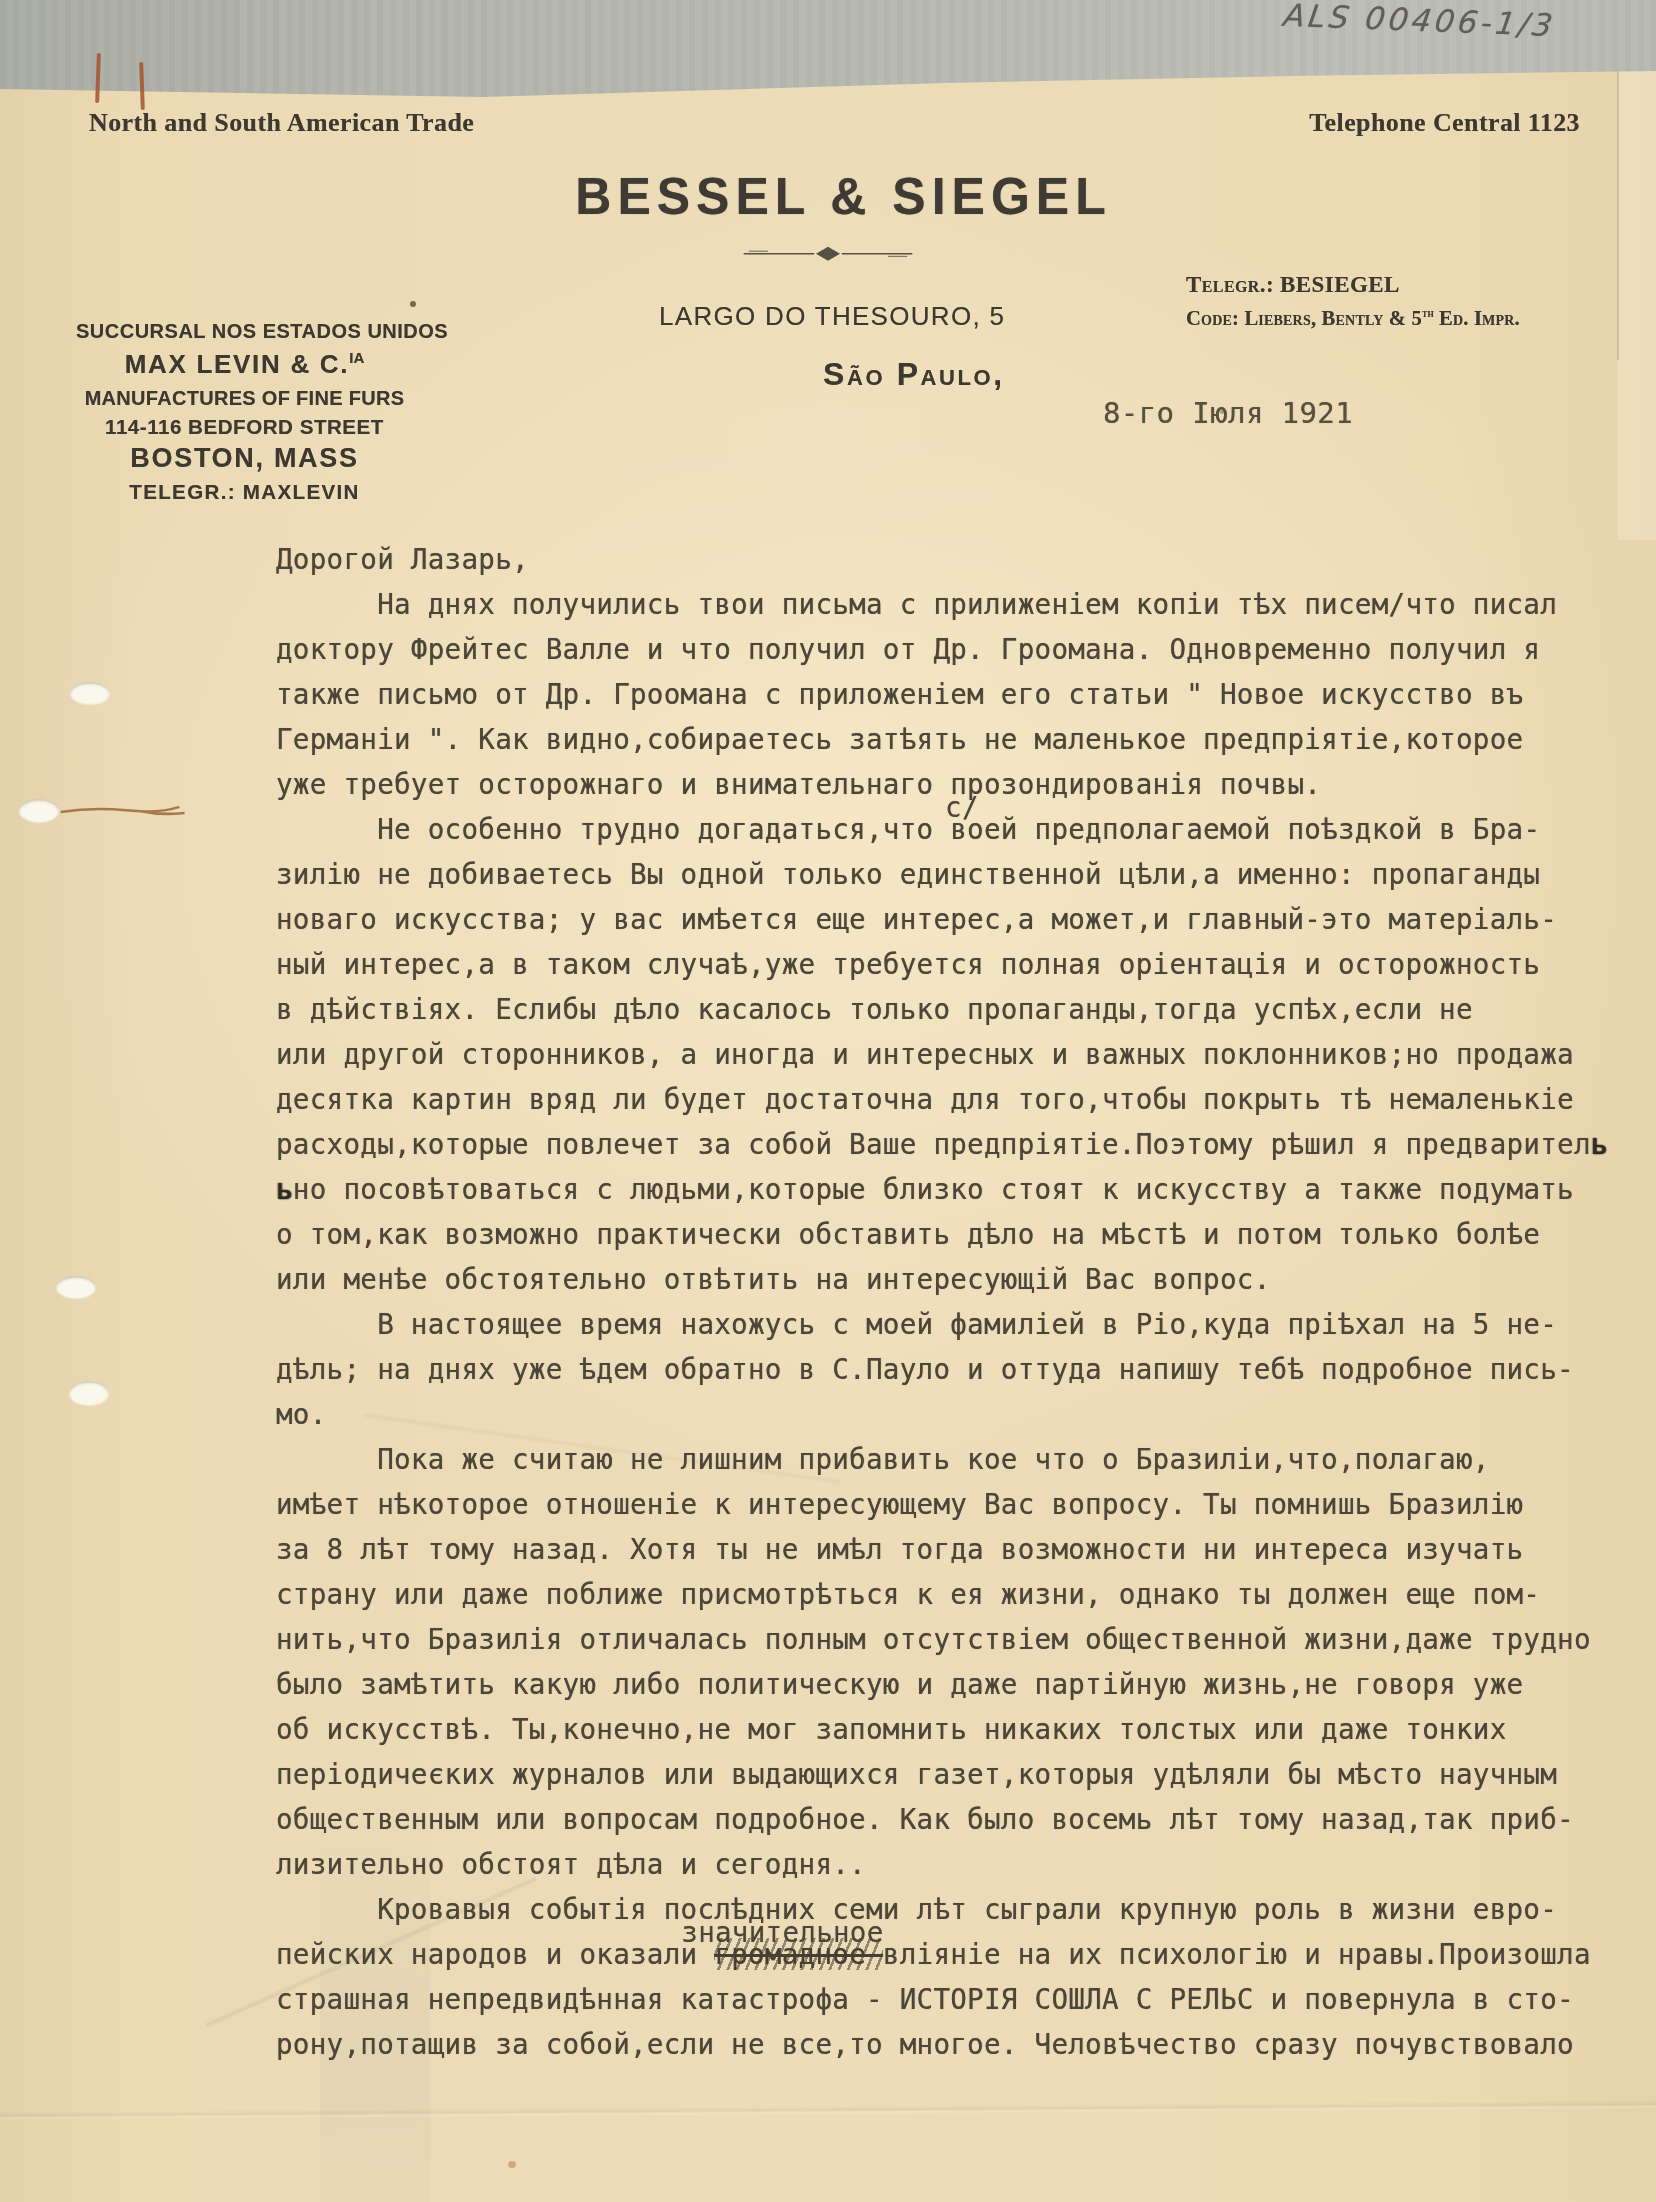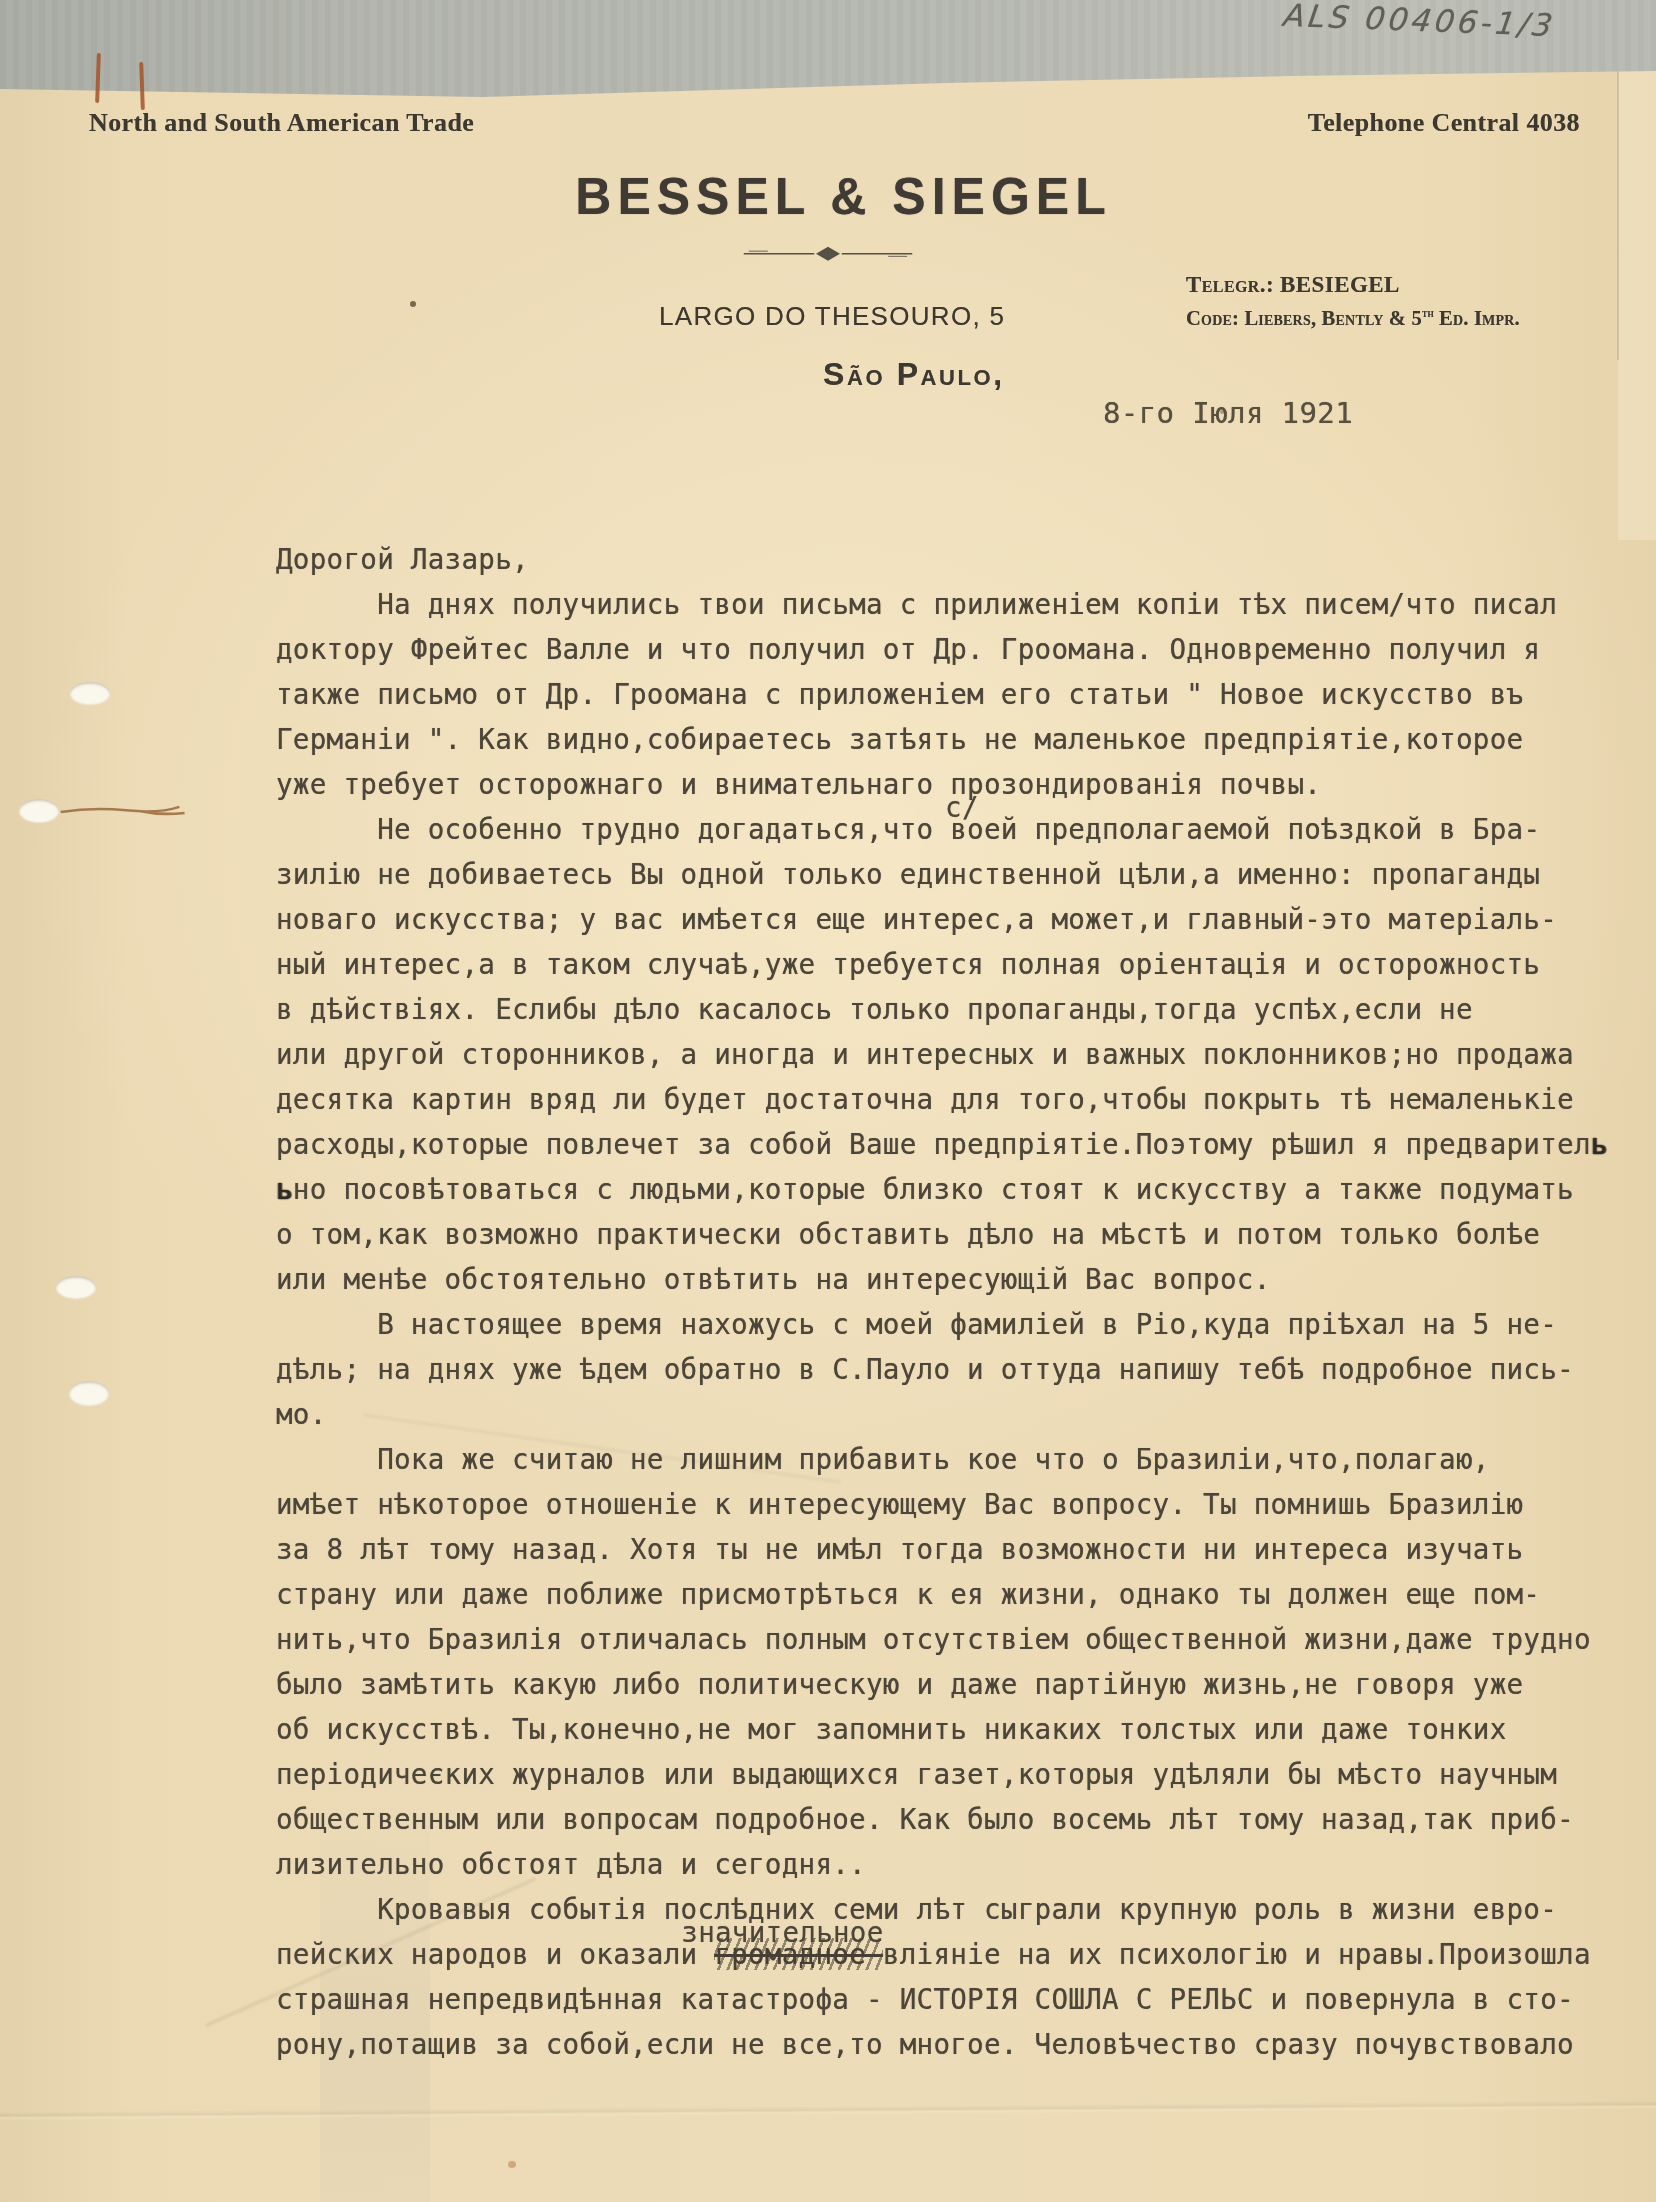--- a/index.html
+++ b/index.html
@@ -102,33 +102,43 @@
   <div class="edge-light"></div>
   <div class="edge-line"></div>
 
   <div class="grayband"></div>
   <div class="tick tick1"></div>
   <div class="tick tick2"></div>
 
   <div class="handwriting">ALS 00406-1/3</div>
 
   <div class="print trade">North and South American Trade</div>
-  <div class="print phone">Telephone Central 4038</div>
+  <div class="print phone">Telephone Central 1123</div>
   <div class="print company">BESSEL &amp; SIEGEL</div>
 
   <svg class="ornament" width="172" height="15.5" viewBox="0 0 200 18">
     <g stroke="#3d3931" stroke-width="2" fill="#3d3931" opacity="0.85">
       <line x1="2" y1="9" x2="84" y2="9"></line>
       <line x1="116" y1="9" x2="198" y2="9"></line>
       <line x1="8" y1="6" x2="30" y2="6" stroke-width="1"></line>
       <line x1="170" y1="12" x2="192" y2="12" stroke-width="1"></line>
       <polygon points="100,2 112,9 100,16 88,9"></polygon>
     </g>
   </svg>
 
+  <div class="print branch">
+    <div class="b1">SUCCURSAL NOS ESTADOS UNIDOS</div>
+    <div class="b2">
+      <span>MAX LEVIN &amp; C.</span><span class="sup">IA</span>
+    </div>
+    <div class="b3">MANUFACTURES OF FINE FURS</div>
+    <div class="b4">114-116 BEDFORD STREET</div>
+    <div class="b5">BOSTON, MASS</div>
+    <div class="b6">TELEGR.: MAXLEVIN</div>
+  </div>
 
   <div class="print largo">LARGO DO THESOURO, 5</div>
   <div class="print telegr">Telegr.: BESIEGEL</div>
   <div class="print codeline">
     <span>Code: Liebers, Bently &amp; 5</span><span class="sup">th</span><span> Ed. Impr.</span>
   </div>
   <div class="print city">São Paulo,</div>
   <div class="tw dateline">8-го Іюля 1921</div>
 
   <div class="tw body-block">

